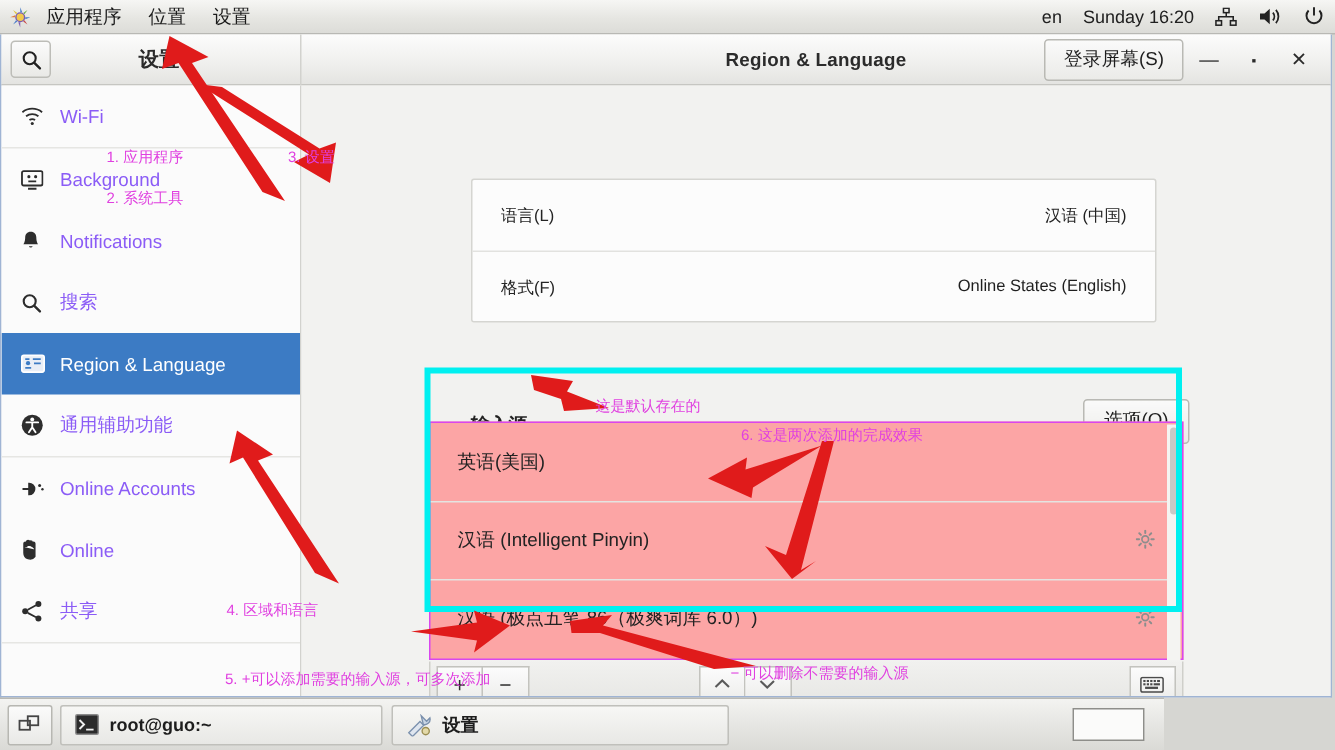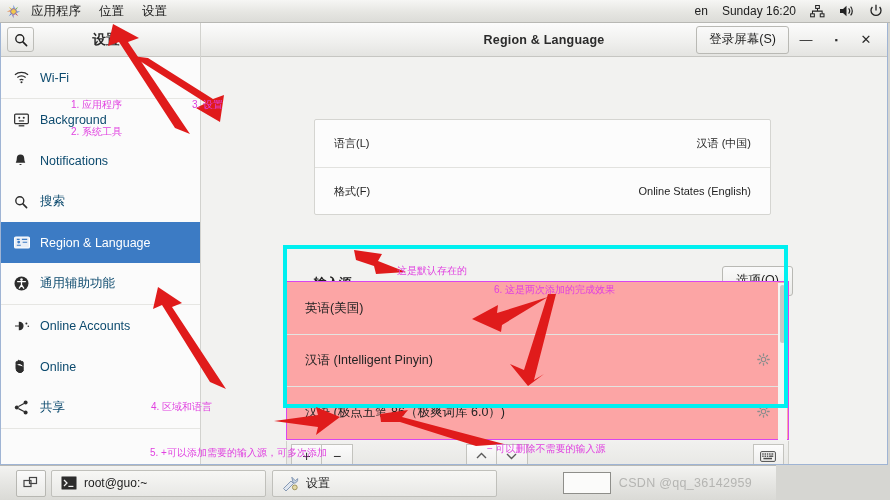--- a/index.html
+++ b/index.html
@@ -74,21 +74,21 @@
 
   
   #wbody { display: flex; height: 407px; }
   #sidebar {
     width: 200px; background: #fbfbfb; border-right: 1px solid #d2d2ce;
     overflow: hidden; position: relative;
   }
   .side-group { border-bottom: 1px solid #e6e6e3; }
   .side-item {
     height: 41px; display: flex; align-items: center; padding-left: 13px;
-    font-size: 12.5px; color: #0c4a6e;
+    font-size: 12.5px; color: #8b5cf6;
   }
   .side-item .ico { width: 26px; display: flex; align-items: center; color: #2d2d2d; }
   .side-item.active { background: #3c7bc4; color: #ffffff; }
   .side-item.active .ico { color: #ffffff; }
   .side-item .lbl { white-space: nowrap; }
 
   #content {
     flex: 1; background: #f2f2f0; position: relative; overflow: hidden;
   }
 
@@ -152,21 +152,21 @@
     z-index: 50; font-family: "Liberation Sans","DejaVu Sans",sans-serif;
   }
   .arrow { position: absolute; z-index: 45; }
   .arrow svg { display: block; overflow: visible; }
 
   
   #taskbar {
     position: absolute; left: 0; bottom: 0; width: 776px; height: 35px;
     background: linear-gradient(to bottom,#f3f3f1 0%,#e6e6e3 50%,#dadad6 100%);
     border-top: 1px solid #b9b9b4;
-    display: flex; align-items: center; padding: 0 16px;
+    display: flex; align-items: center; padding: 0 5px; font-weight: bold;
   }
   .tsk-show {
     width: 30px; height: 27px; border: 1px solid #b7b7b2; border-radius: 2px;
     background: linear-gradient(to bottom,#fbfbfb,#e9e9e6);
     display: flex; align-items: center; justify-content: center; margin-right: 5px;
   }
   .tsk-btn {
     height: 27px; display: flex; align-items: center; padding: 0 9px;
     border: 1px solid #c0c0bb; border-radius: 2px;
     background: linear-gradient(to bottom,#f7f7f5,#e8e8e5);
@@ -545,16 +545,15 @@
         <svg width="17" height="15" viewBox="0 0 17 15">
           <path d="M1.5 12.5 L9 5 L11.5 7.5 L4 15 Z" fill="#dfe6ef" stroke="#7a90ad" stroke-width="0.9"></path>
           <path d="M9.8 1.2 L13.4 4.8 L15.6 2.6 A3.6 3.6 0 0 1 11.2 7 Z" fill="#c9d6e6" stroke="#7a90ad" stroke-width="0.9"></path>
           <circle cx="12.8" cy="11.4" r="2.4" fill="#e3d9a8" stroke="#9a8d52" stroke-width="0.9"></circle>
         </svg>
       </span>
       <span>设置</span>
     </div>
     <div class="tsk-spacer"></div>
     <div class="tsk-pager"></div>
-    <div id="watermark">CSDN @qq_36142959</div>
   </div>
 
 </div>
 
 </body></html>

